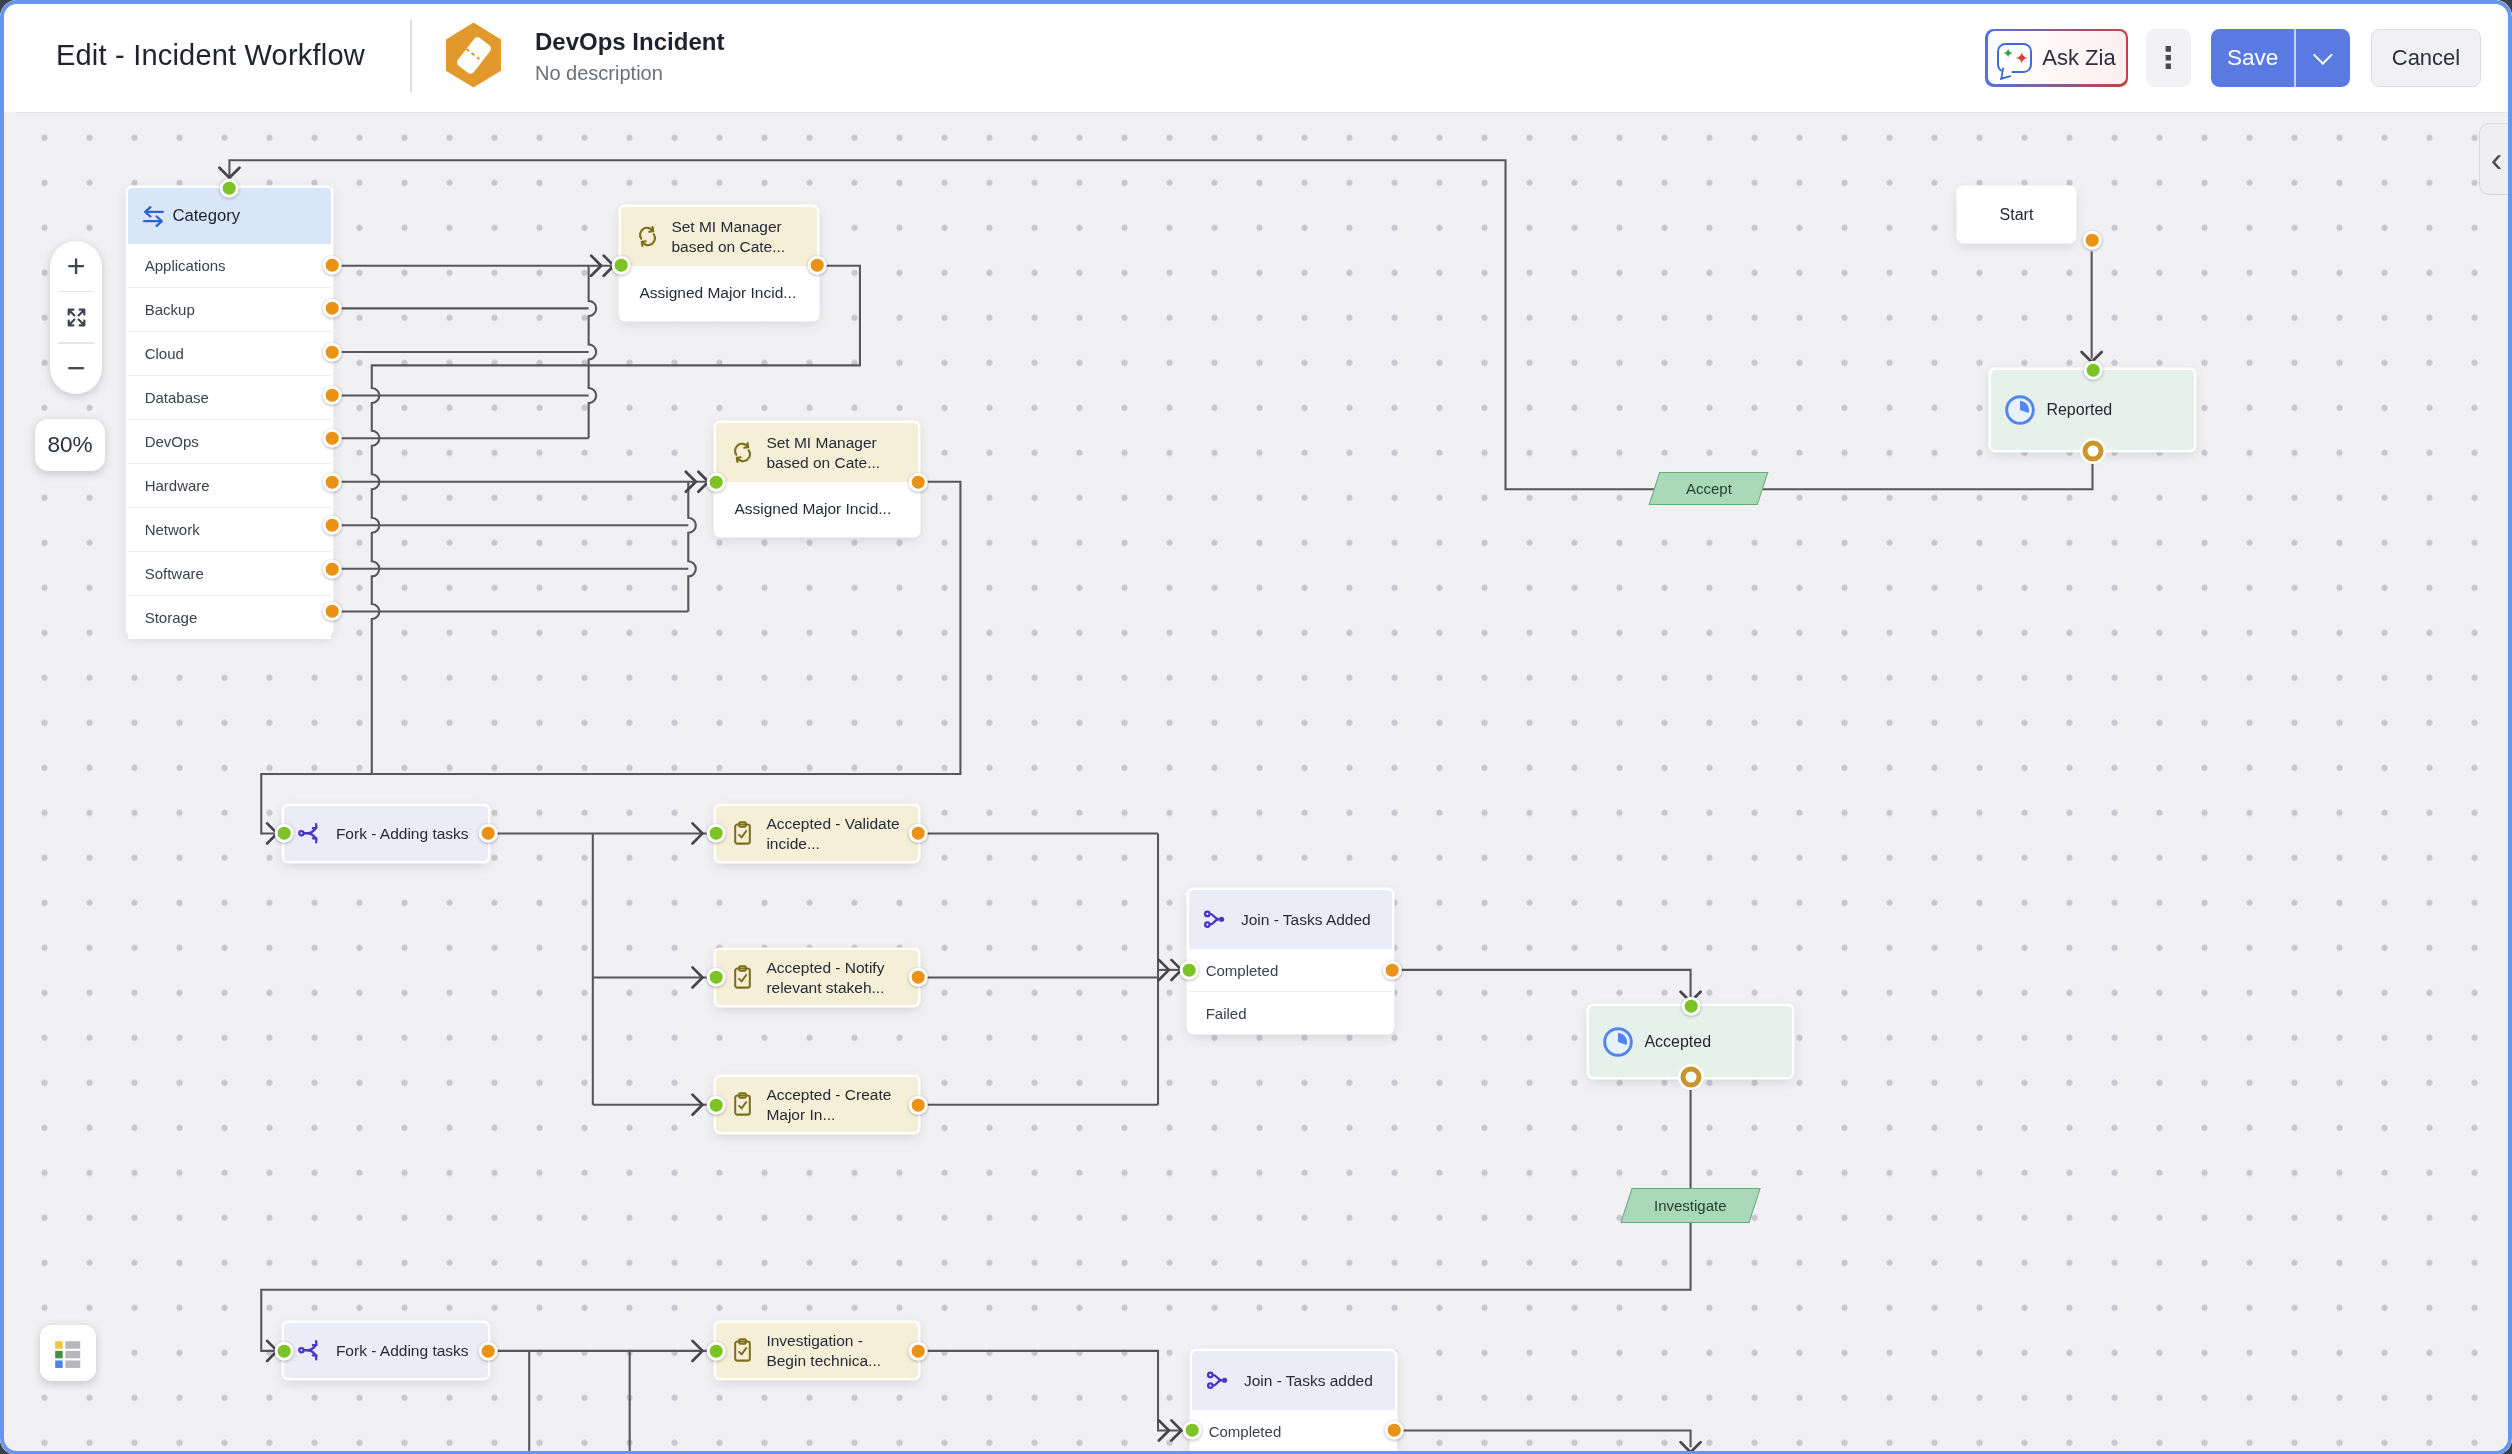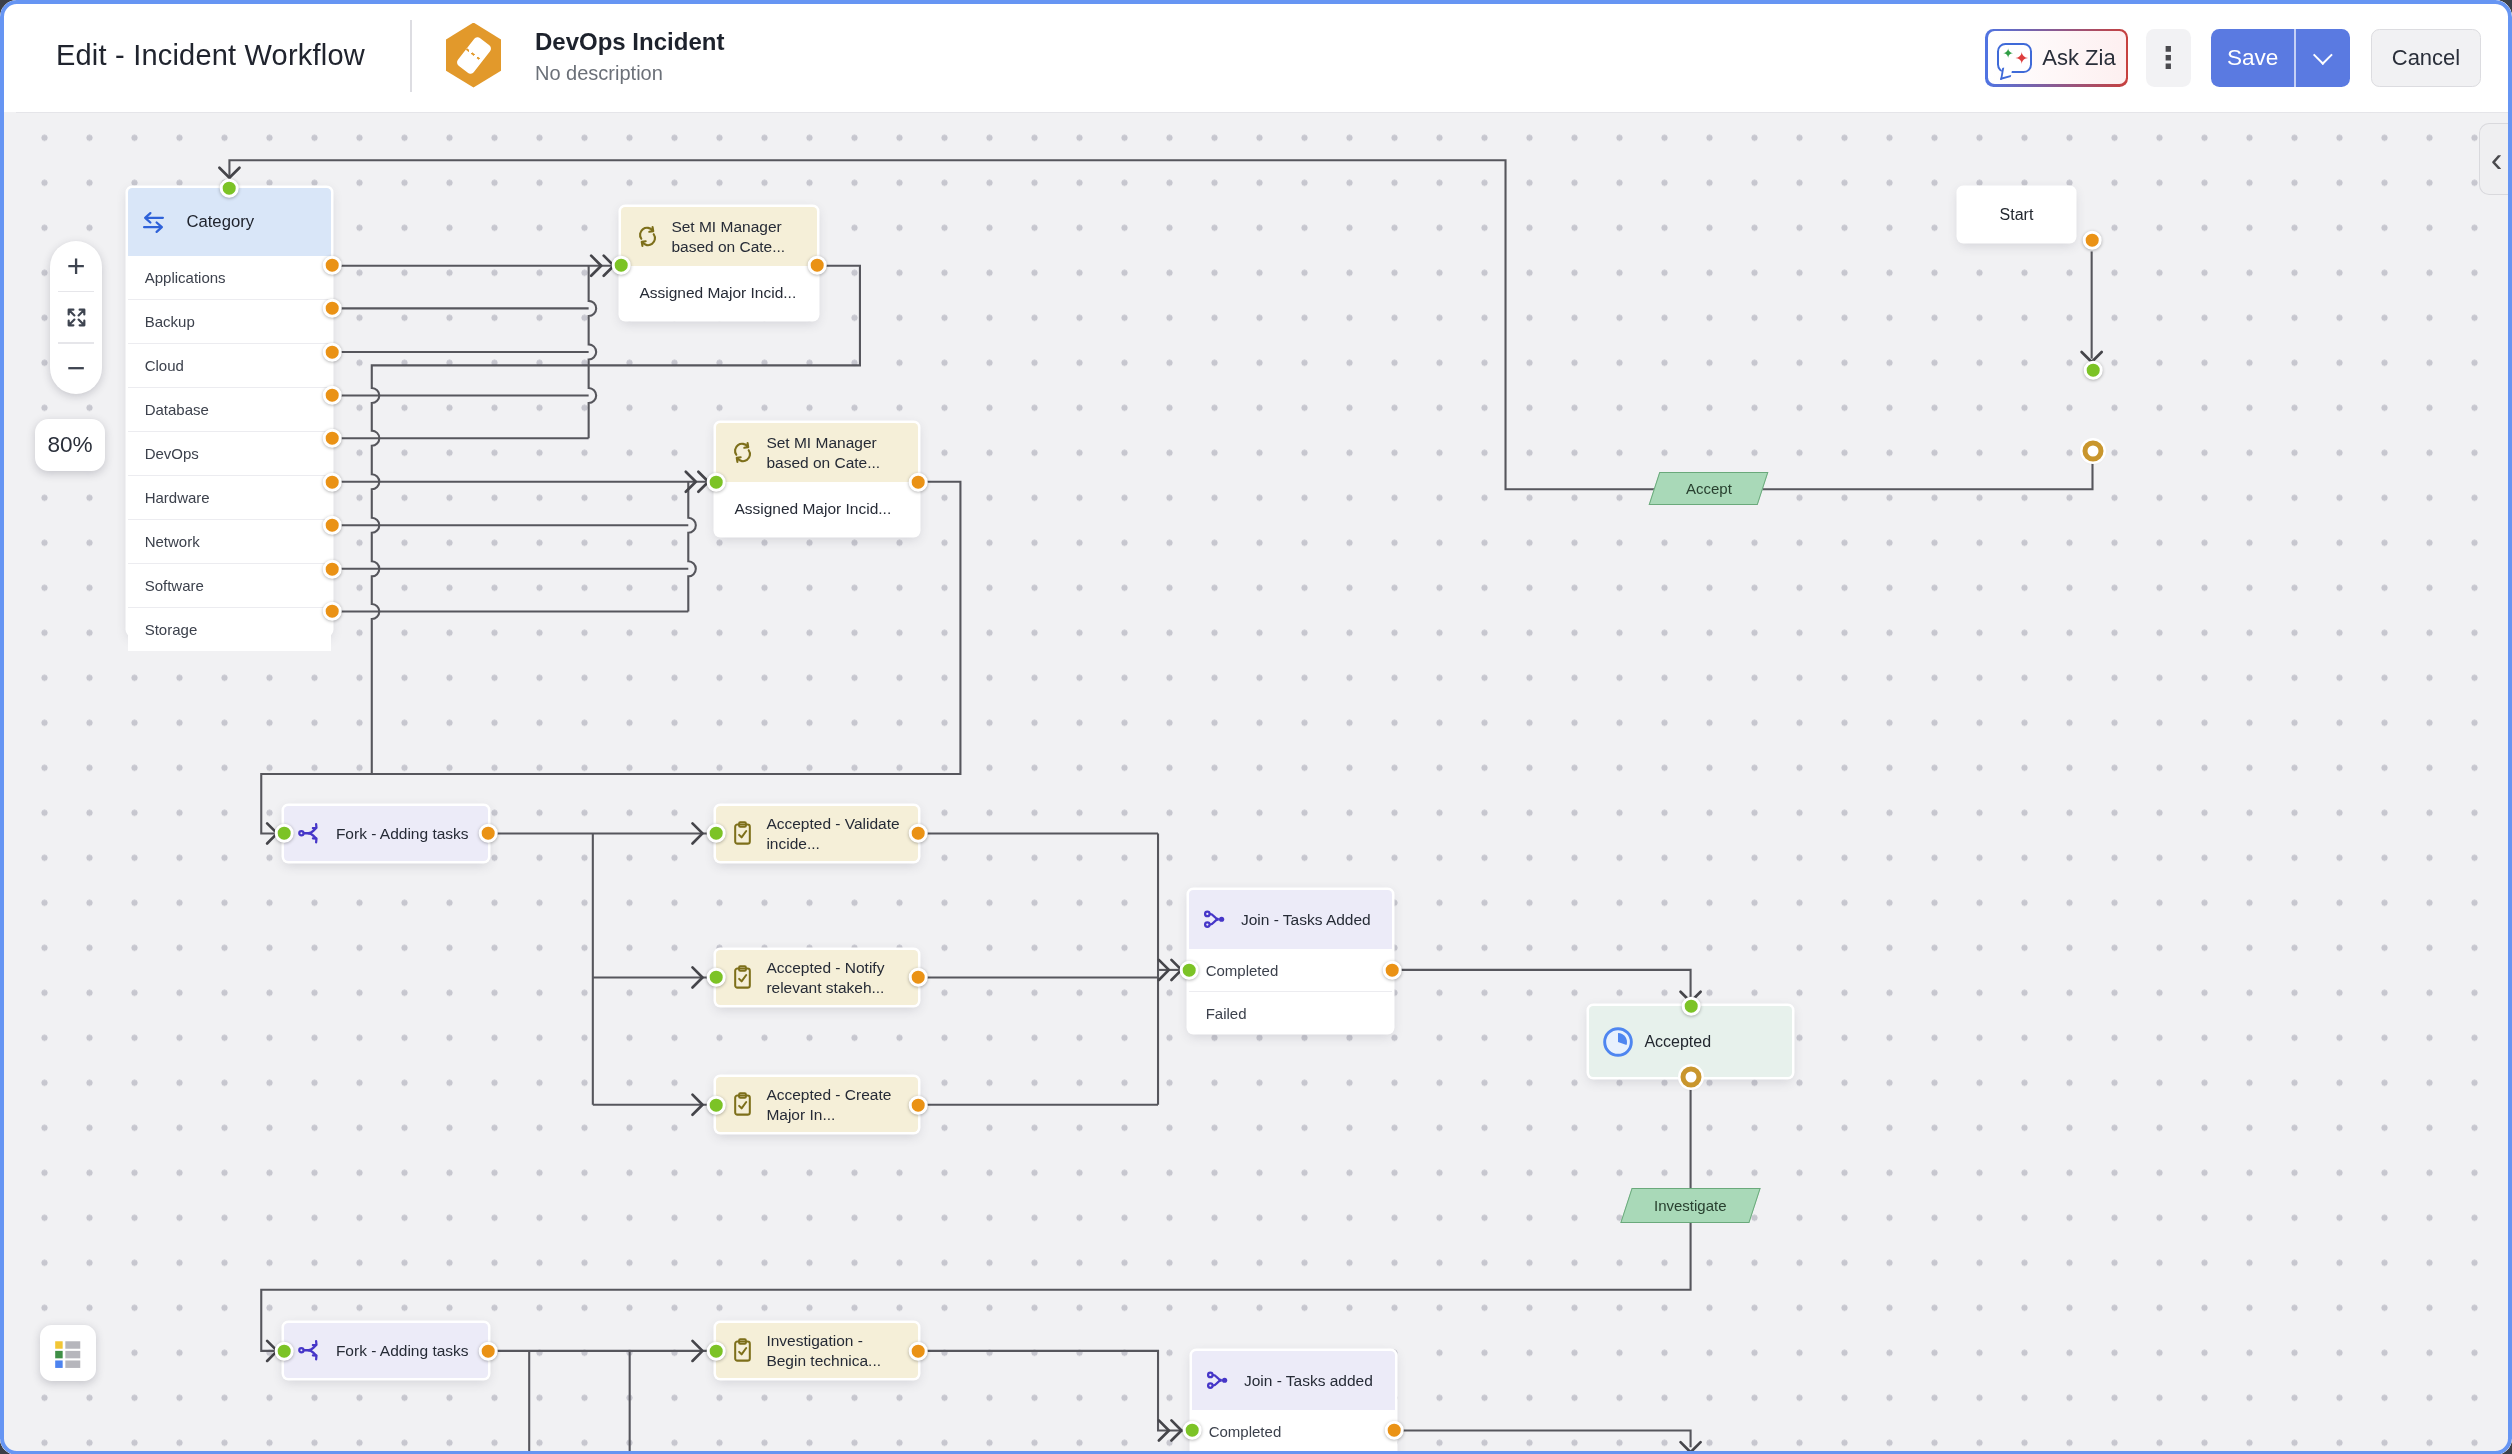--- a/index.html
+++ b/index.html
@@ -39,21 +39,21 @@
   
   .node{position:absolute;background:#fff;border-radius:4.2px;box-shadow:0 0 0 2.5px #fff,0 3.3px 11.7px rgba(55,55,80,.18);z-index:2;box-sizing:border-box;}
   .sect{display:flex;align-items:center;gap:10px;padding:0 11.7px 0 13.4px;box-sizing:border-box;}
   .sect .txt{font-size:15.5px;line-height:20px;color:#262b36;}
   .cream{background:#f5efd8;}
   .lav{background:#ecebf8;}
   .mint{background:#e7f1ec;}
   .bluehead{background:#d9e6f8;}
   .rowline{border-top:1.3px solid #ececf0;}
   .cat-row{height:43px;display:flex;align-items:center;padding-left:16.7px;font-size:15px;color:#3c414c;background:#fff;}
-  .cat-head{height:68px;border-radius:4.2px 4.2px 0 0;display:flex;align-items:center;gap:20px;padding-left:13.4px;font-size:16.7px;font-weight:500;color:#20242e;}
+  .cat-head{height:56px;border-radius:4.2px 4.2px 0 0;display:flex;align-items:center;gap:6px;padding-left:13.4px;font-size:16.7px;font-weight:500;color:#20242e;}
   .jrow{height:42px;display:flex;align-items:center;padding-left:16.7px;font-size:15px;color:#3c414c;background:#fff;}
   .status-lbl{font-size:16px;color:#22272f;}
   .start-node{display:flex;align-items:center;justify-content:center;font-size:16px;color:#22272f;}
 
   
   .port{position:absolute;width:12.6px;height:12.6px;border-radius:50%;border:3.3px solid #fff;box-shadow:0 0.8px 3.3px rgba(0,0,0,.3);transform:translate(-50%,-50%);z-index:3;}
   .port.g{background:#7cc326;}
   .port.o{background:#ea9215;}
   .port.ring{width:11px;height:11px;background:#fff;border:5px solid #c9962d;box-shadow:0 0 0 2.5px #fff,0 0.8px 3.3px rgba(0,0,0,.25);}
 
@@ -200,20 +200,27 @@
     </div>
     <div class="sect" style="height:54px">
       <span class="txt" style="padding-left:5px">Assigned Major Incid...</span>
     </div>
   </div>
 
   <div class="node start-node" style="left:1959px;top:188px;width:115px;height:53px">
     <span>Start</span>
   </div>
 
+  <div class="node mint sect" style="left:1991px;top:370px;width:203px;height:80px">
+    <svg class="ic" width="32" height="32" viewBox="0 0 24 24">
+      <circle cx="12" cy="12" r="10" fill="#e8f1fd" stroke="#4f86f0" stroke-width="2.2"></circle>
+      <path d="M12,12 L12,5.2 A6.8,6.8 0 0 1 18.4,14.2 Z" fill="#4f86f0"></path>
+    </svg>
+    <span class="status-lbl">Reported</span>
+  </div>
 
   <div class="node lav sect" style="left:284px;top:806px;width:204px;height:55px">
     <svg class="ic" width="28.5" height="28.5" viewBox="0 0 24 24" fill="none" stroke="#4636c8" stroke-width="1.9" stroke-linecap="round" stroke-linejoin="round">
       <circle cx="3.7" cy="12" r="1.8"></circle>
       <path d="M6,12 h3.5 c2,0 3,-.8 4.2,-2 l2.3,-2.3"></path>
         <path d="M16.4,7.4 l-3,.3 M16.4,7.4 l-.3,-3"></path>
       <path d="M9.5,12 c2,0 3,.8 4.2,2 l2.3,2.3"></path>
         <path d="M16.4,16.6 l-3,-.3 M16.4,16.6 l-.3,3"></path>
     </svg>
     <span class="txt">Fork - Adding tasks</span>

